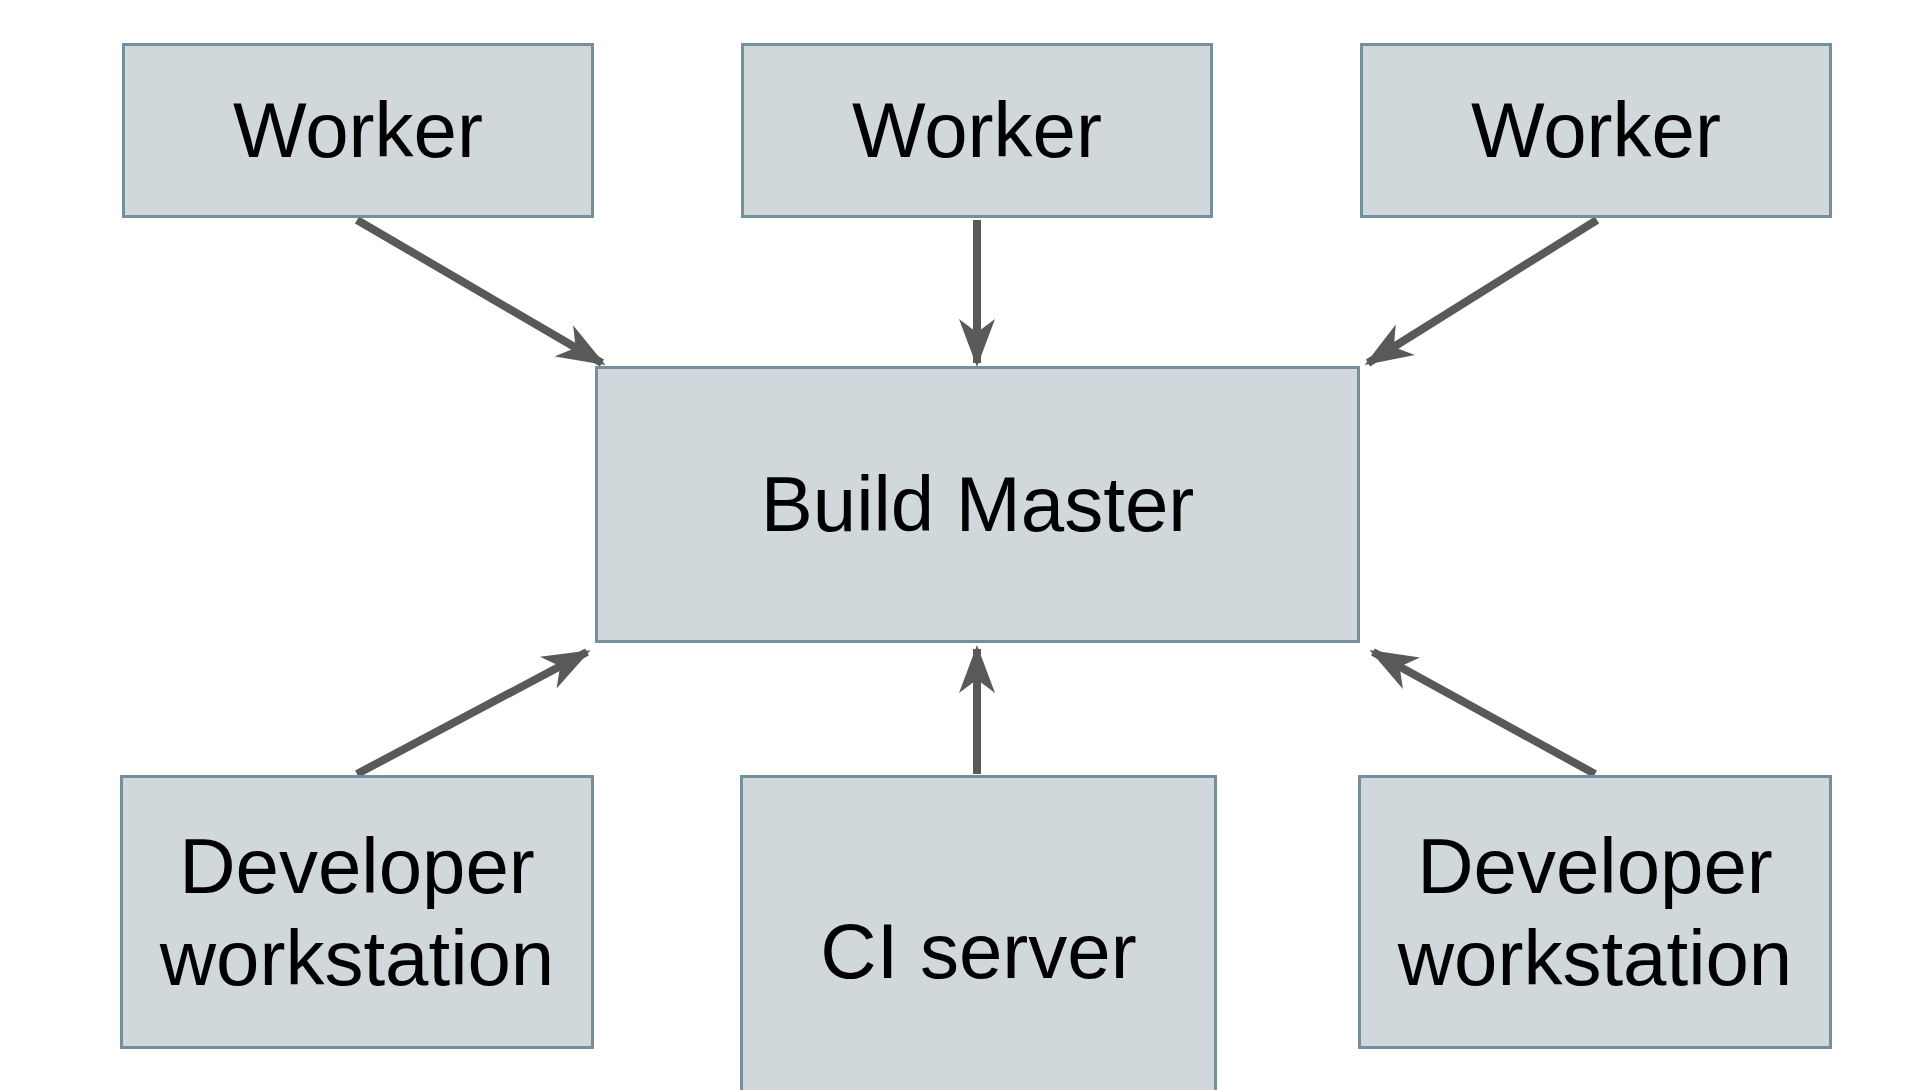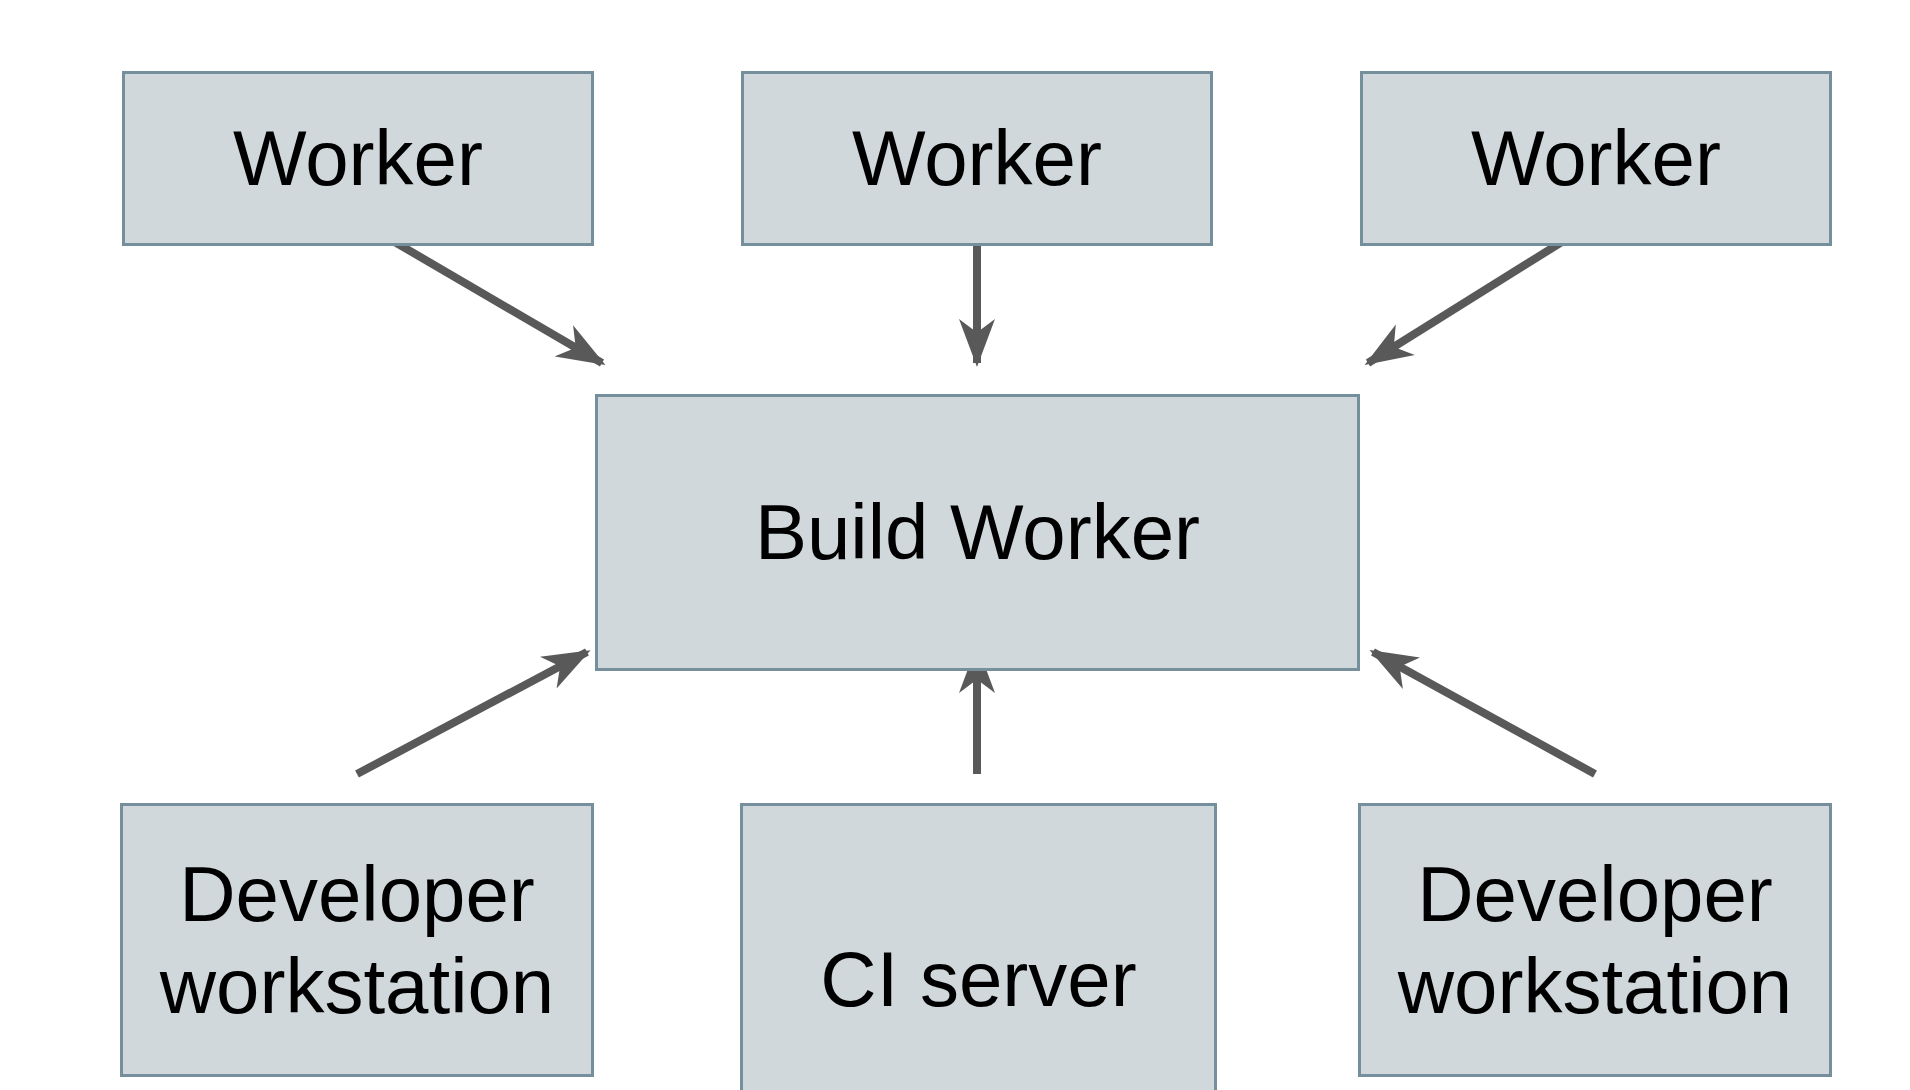--- a/index.html
+++ b/index.html
@@ -29,21 +29,20 @@
     background: var(--node-fill, #d0d8db);
     border: 3px solid var(--node-border, #75909c);
     color: var(--node-text, #000000);
     display: flex;
     align-items: center;
     justify-content: center;
     text-align: center;
     font-size: 78px;
     line-height: 1.18;
     padding: 0 14px;
-    margin-top: 28px;
   }
 </style>
 </head>
 <body>
 
 <div class="stage" style="--node-fill: #d0d8db; --node-border: #75909c; --node-text: #000000; background: rgb(255, 255, 255);">
     <svg viewBox="0 0 1910 1090" class="arrows">
       <defs>
         <marker id="arrowhead" viewBox="0 0 12 9" refX="11" refY="4.5" markerWidth="6" markerHeight="4.7" orient="auto">
           <path d="M0,0 L12,4.5 L0,9 L3.4,4.5 Z" fill="#595959"></path>
@@ -59,21 +58,21 @@
     <div class="node" style="left: 122px; top: 43px; width: 472px; height: 175px;">
       <span>Worker</span>
     </div>
     <div class="node" style="left: 741px; top: 43px; width: 472px; height: 175px;">
       <span>Worker</span>
     </div>
     <div class="node" style="left: 1360px; top: 43px; width: 472px; height: 175px;">
       <span>Worker</span>
     </div>
     <div class="node" style="left: 595px; top: 366px; width: 765px; height: 277px;">
-      <span>Build Worker</span>
+      <span>Build Master</span>
     </div>
     <div class="node" style="left: 120px; top: 775px; width: 474px; height: 274px;">
       <span>Developer workstation</span>
     </div>
     <div class="node" style="left: 740px; top: 775px; width: 477px; height: 352px;">
       <span>CI server</span>
     </div>
     <div class="node" style="left: 1358px; top: 775px; width: 474px; height: 274px;">
       <span>Developer workstation</span>
     </div>

